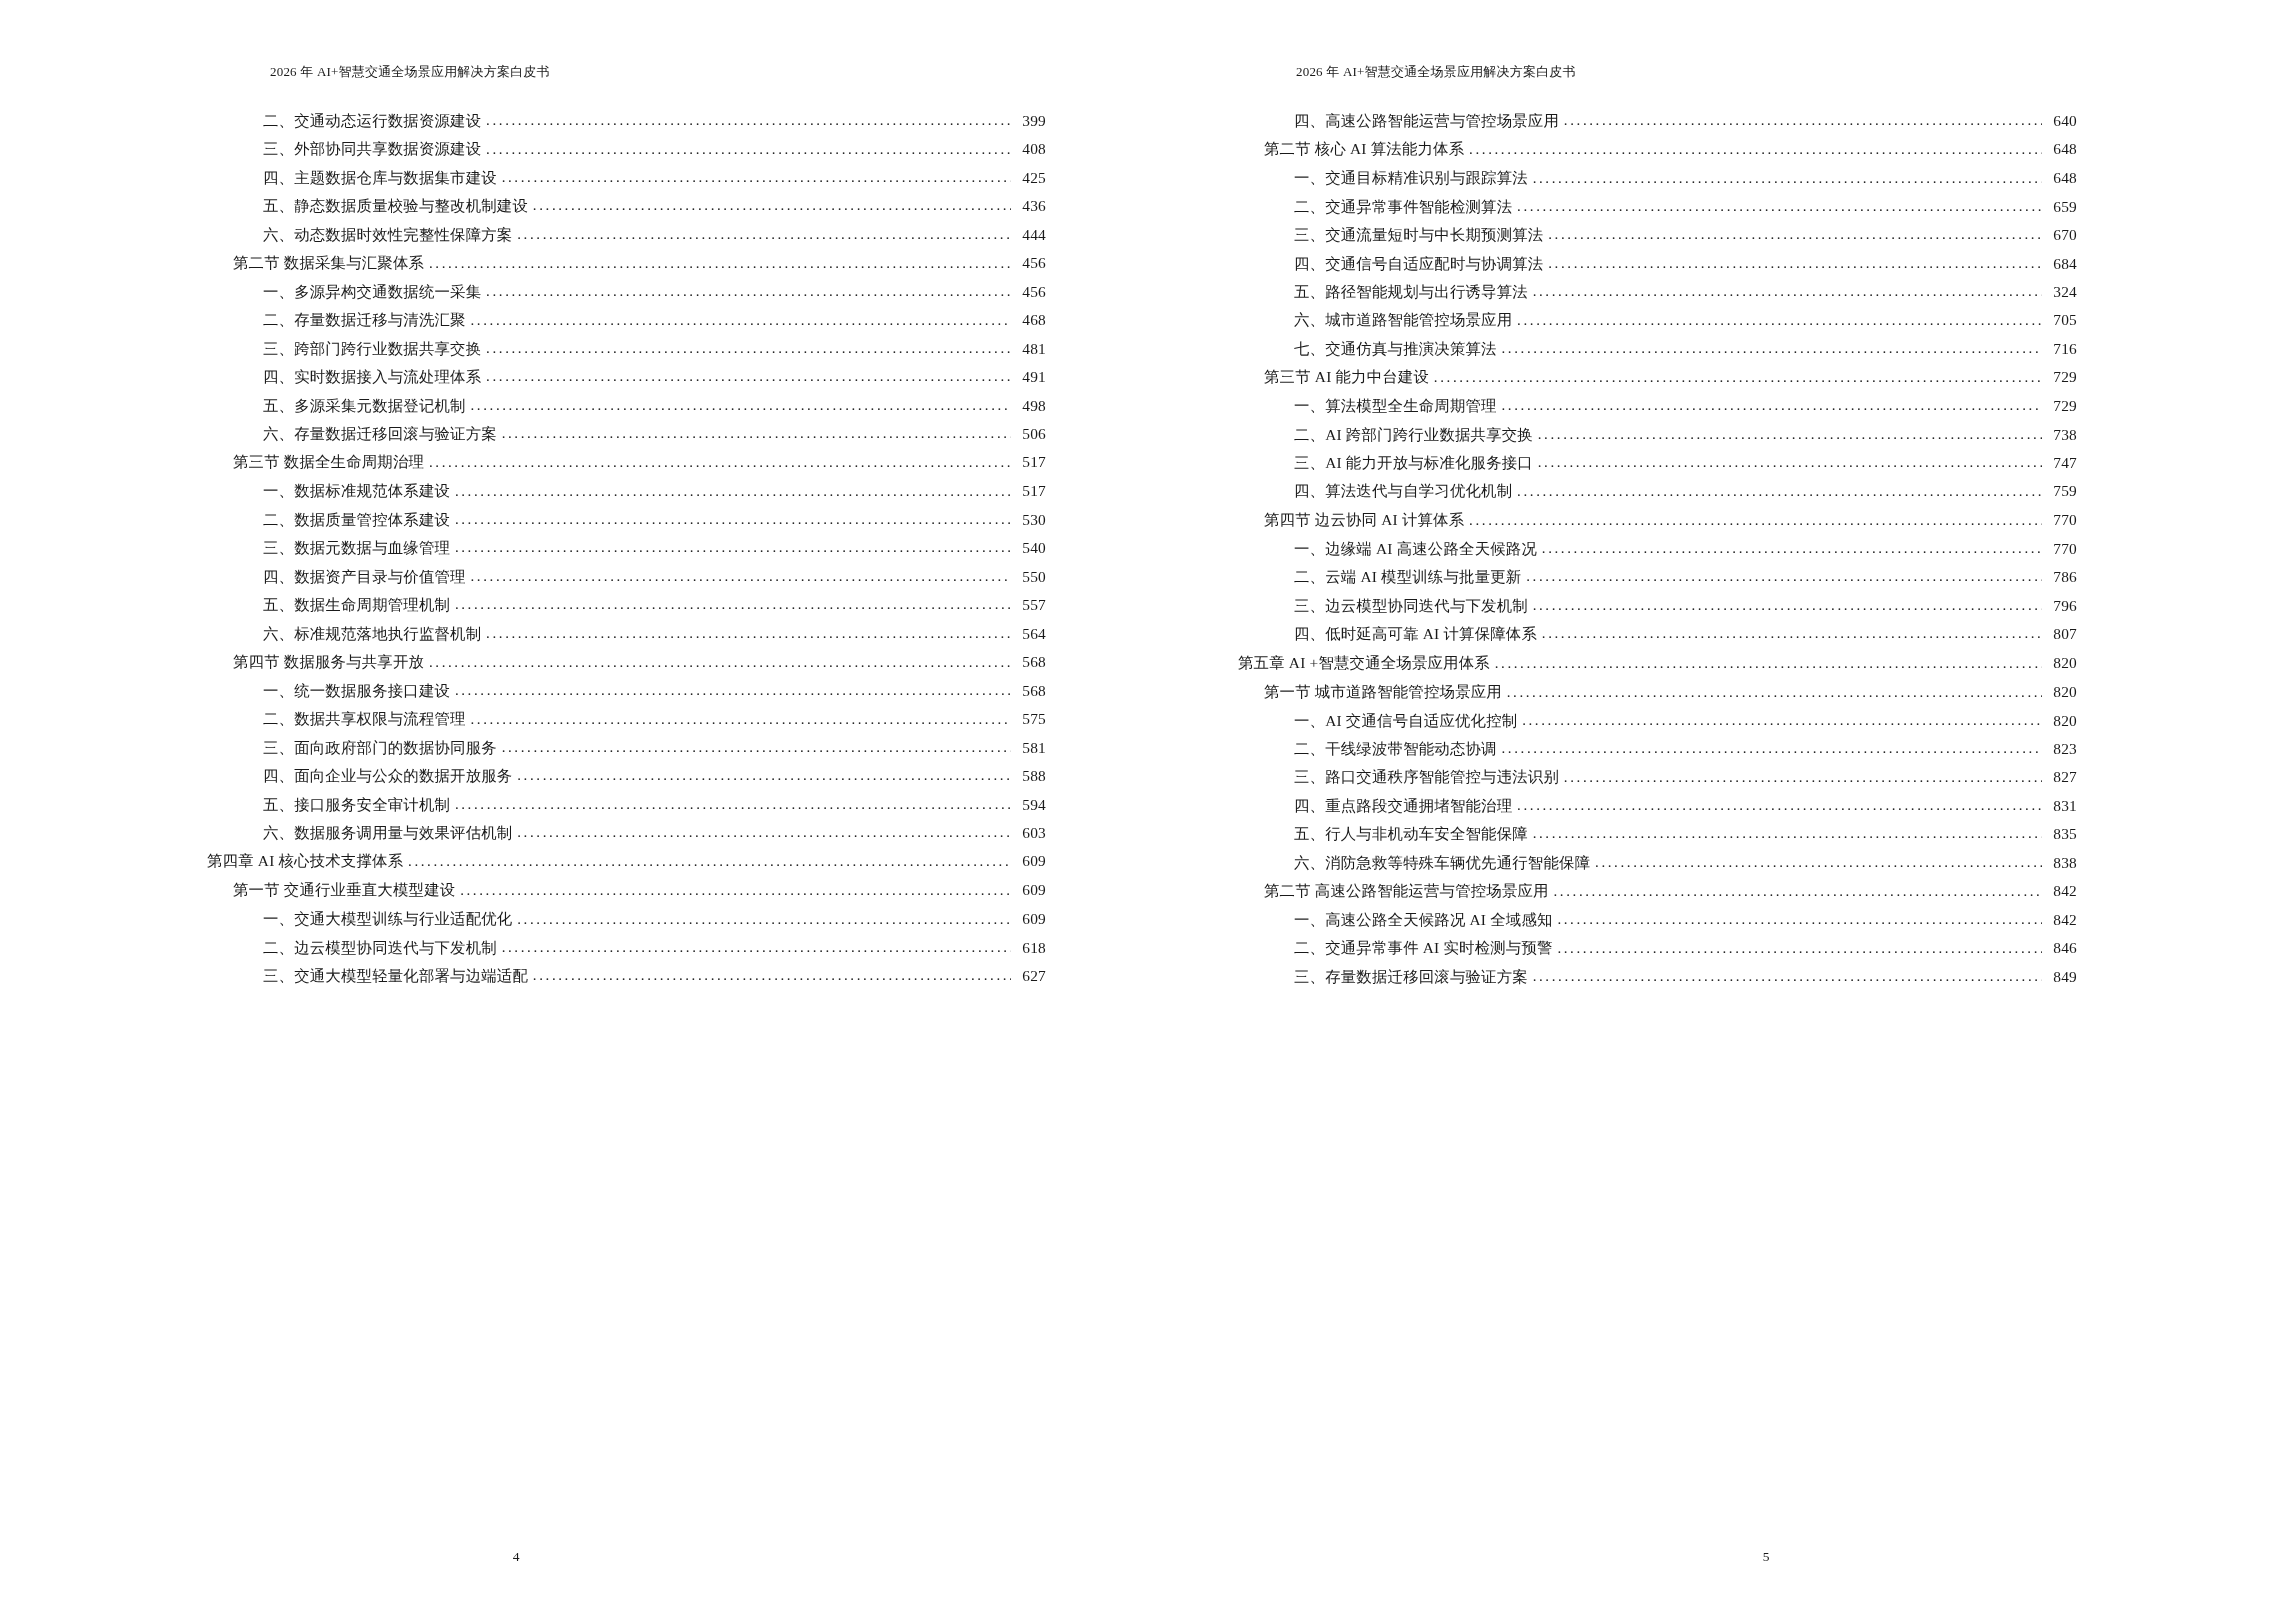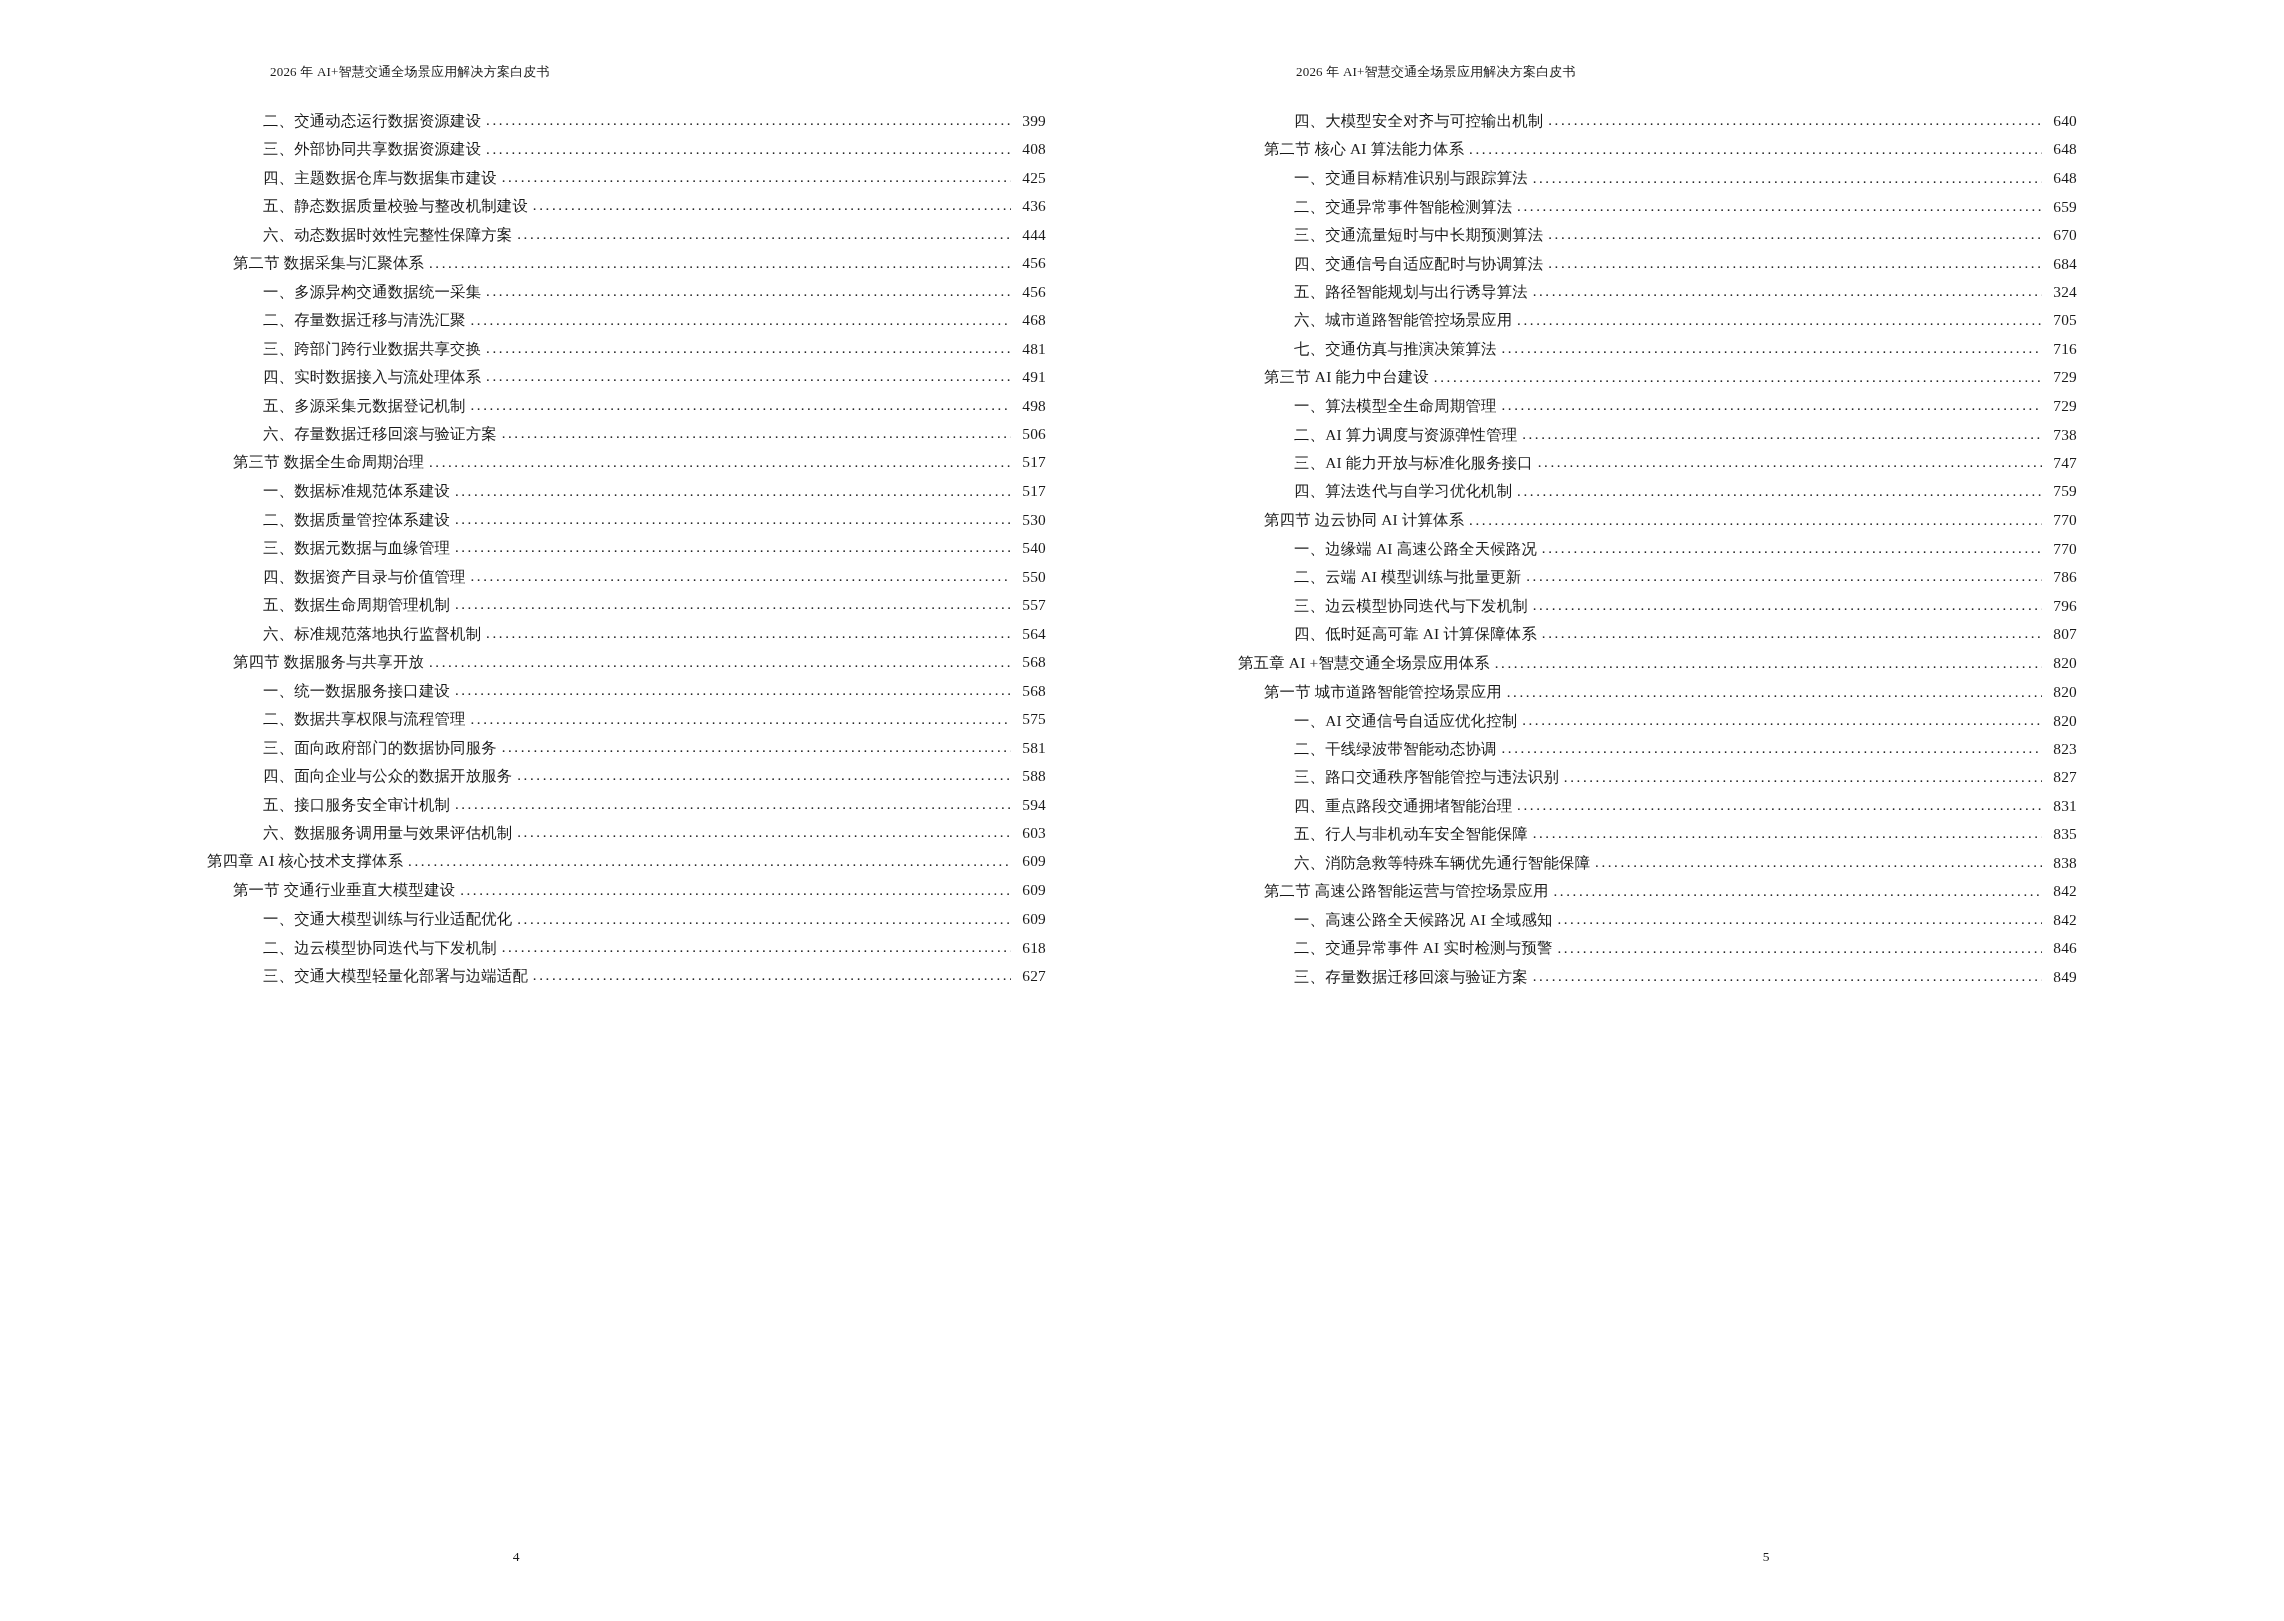--- a/index.html
+++ b/index.html
@@ -259,21 +259,21 @@
           <span class="pageno">627</span>
         </div>
       </div>
     <div class="folio">4</div>
   </div>
 
   <div class="page page-right">
     <div class="running-head">2026 年 AI+智慧交通全场景应用解决方案白皮书</div>
     <div class="toc">
         <div class="toc-row lvl-item">
-          <span class="label">四、大模型安全对齐与可控输出机制</span>
+          <span class="label">四、高速公路智能运营与管控场景应用</span>
           <span class="dots">................................................................................................................................................................</span>
           <span class="pageno">640</span>
         </div>
         <div class="toc-row lvl-section">
           <span class="label">第二节 核心 AI 算法能力体系</span>
           <span class="dots">................................................................................................................................................................</span>
           <span class="pageno">648</span>
         </div>
         <div class="toc-row lvl-item">
           <span class="label">一、交通目标精准识别与跟踪算法</span>
@@ -314,21 +314,21 @@
           <span class="label">第三节 AI 能力中台建设</span>
           <span class="dots">................................................................................................................................................................</span>
           <span class="pageno">729</span>
         </div>
         <div class="toc-row lvl-item">
           <span class="label">一、算法模型全生命周期管理</span>
           <span class="dots">................................................................................................................................................................</span>
           <span class="pageno">729</span>
         </div>
         <div class="toc-row lvl-item">
-          <span class="label">二、AI 算力调度与资源弹性管理</span>
+          <span class="label">二、AI 跨部门跨行业数据共享交换</span>
           <span class="dots">................................................................................................................................................................</span>
           <span class="pageno">738</span>
         </div>
         <div class="toc-row lvl-item">
           <span class="label">三、AI 能力开放与标准化服务接口</span>
           <span class="dots">................................................................................................................................................................</span>
           <span class="pageno">747</span>
         </div>
         <div class="toc-row lvl-item">
           <span class="label">四、算法迭代与自学习优化机制</span>

